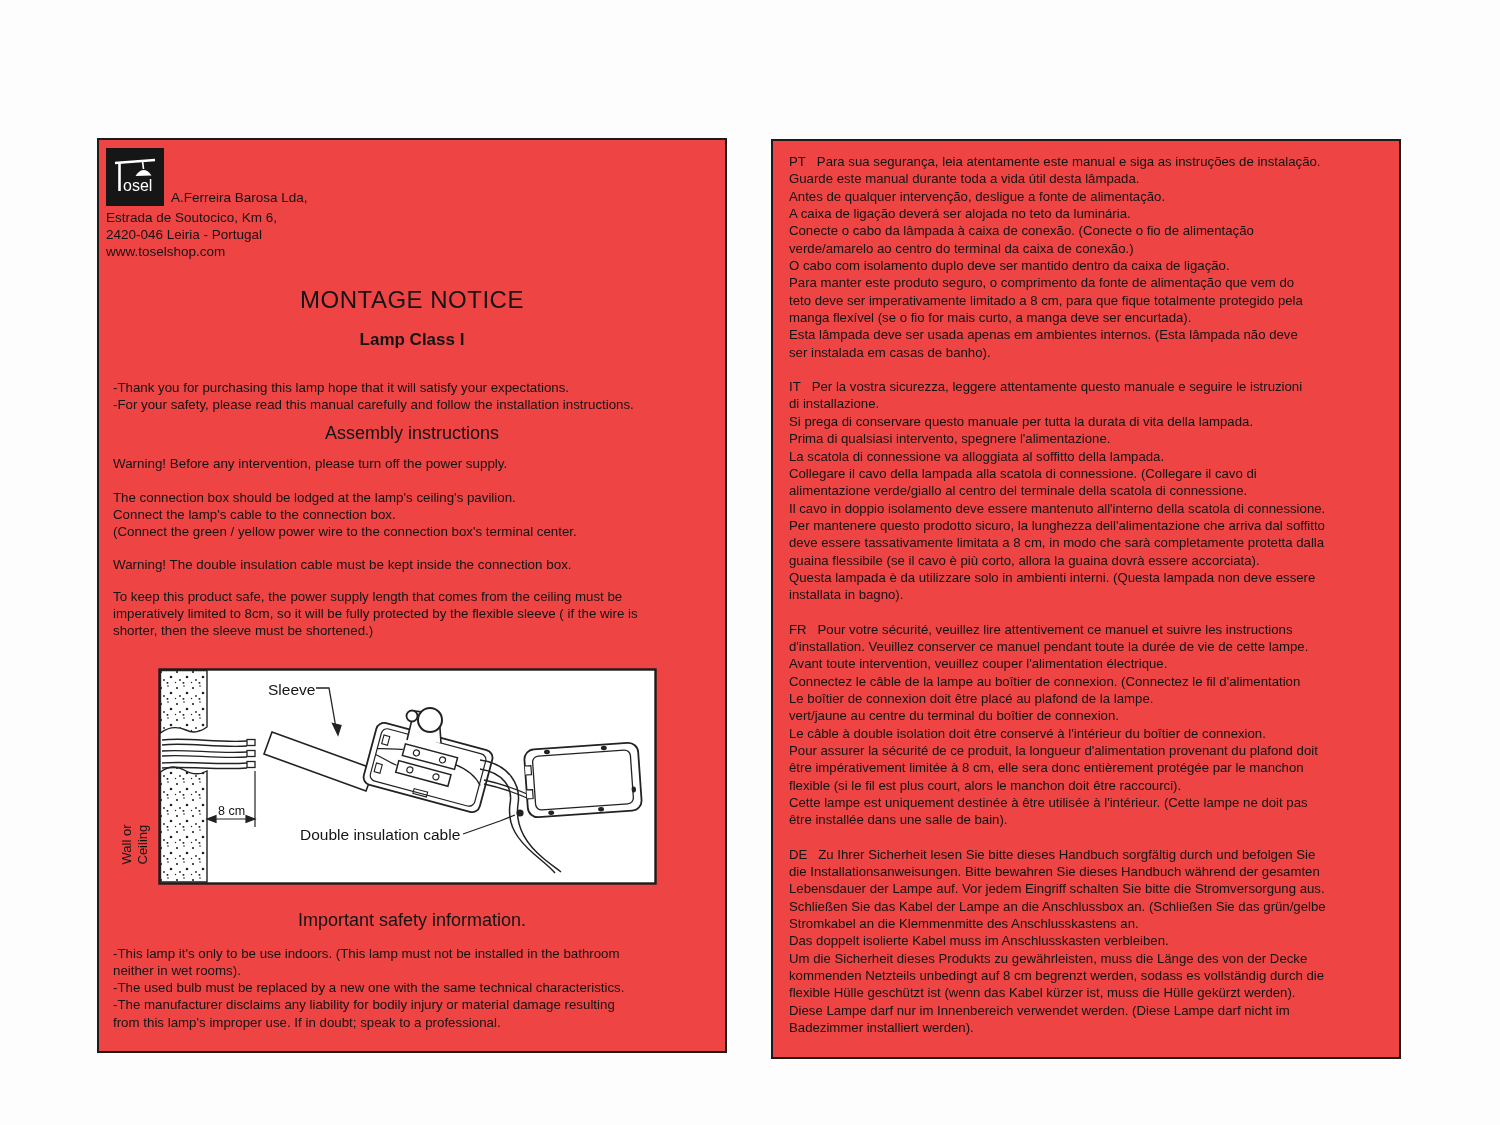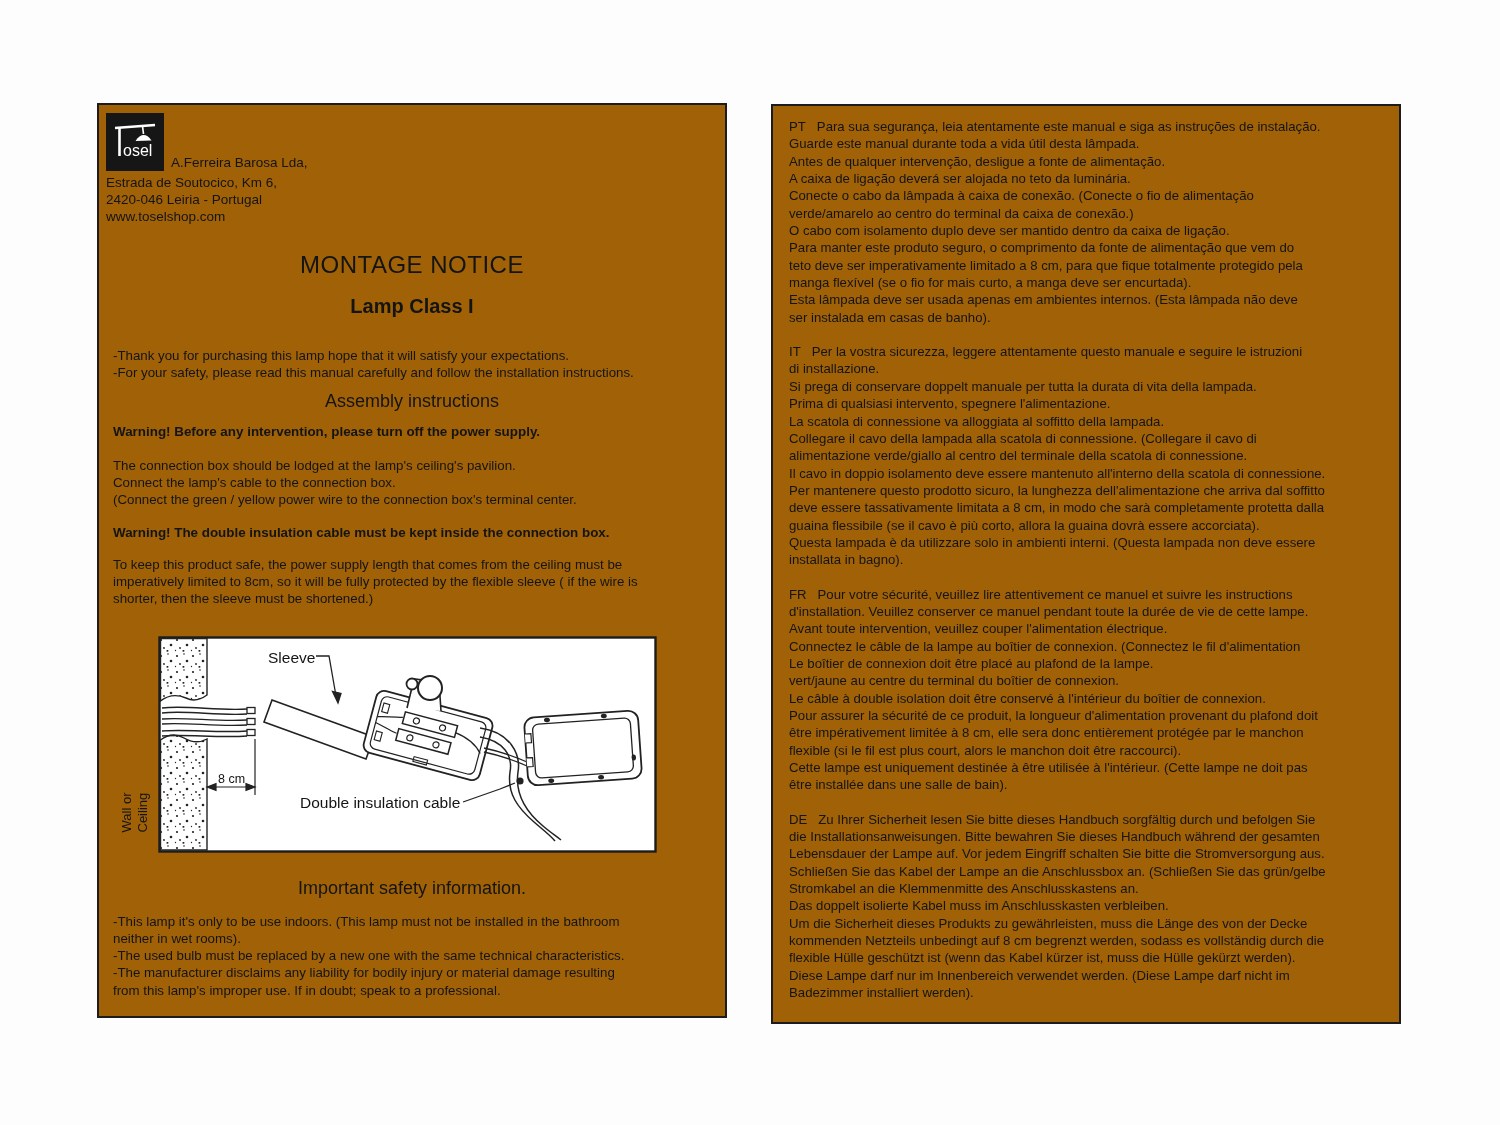--- a/index.html
+++ b/index.html
@@ -2,36 +2,36 @@
 <html><head>
 <meta charset="utf-8">
 <style>
   html,body{margin:0;padding:0;}
   body{
     width:1500px;height:1125px;position:relative;
     background:#fdfdfd;color:#141414;
     font-family:"Liberation Sans", sans-serif;
     -webkit-font-smoothing:antialiased;
   }
-  .page{position:absolute;background:#a16207;border:2px solid #1c1c1c;}
+  .page{position:absolute;background:#ef4444;border:2px solid #1c1c1c;margin-top:35px;}
   #left-page{left:97px;top:103px;width:626px;height:911px;}
   #right-page{left:771px;top:104px;width:626px;height:916px;}
 
   
   .lp-block{margin-left:14px;margin-right:10px;}
   .logo-row{display:flex;align-items:flex-end;margin:8px 0 0 7px;}
   .logo-box{width:58px;height:58px;flex:0 0 auto;}
   .company-first{font-size:13.5px;margin:0 0 1px 7px;}
   .company-lines{margin:3px 0 0 7px;font-size:13.5px;line-height:17.2px;}
   .doc-title{margin-top:25px;text-align:center;font-size:24px;letter-spacing:.5px;}
-  .doc-subtitle{margin-top:16px;text-align:center;font-size:20px;font-weight:bold;}
+  .doc-subtitle{margin-top:16px;text-align:center;font-size:17px;font-weight:bold;}
   .para{font-size:13.3px;line-height:17.3px;}
   .intro{margin-top:29px;}
   .h-center{text-align:center;font-size:18px;margin-top:10px;}
-  .warning{font-weight:bold;font-size:13.4px;line-height:17.3px;margin-top:11px;}
+  .warning{font-weight:normal;font-size:13.4px;line-height:17.3px;margin-top:11px;}
   .mt16{margin-top:16px;}
   .mt14{margin-top:14px;}
   .diagram-wrap{position:relative;margin-top:28px;height:217px;}
   .diagram-svg{position:absolute;left:59px;top:0;}
   .wall-label{
     position:absolute;left:6px;top:152px;width:58px;
     transform:rotate(-90deg);transform-origin:center;
     font-size:13px;line-height:15.5px;text-align:left;white-space:nowrap;
   }
   .safety-h{margin-top:25px;}
@@ -220,21 +220,21 @@
         <div class="tline">O cabo com isolamento duplo deve ser mantido dentro da caixa de ligação.</div>
         <div class="tline">Para manter este produto seguro, o comprimento da fonte de alimentação que vem do</div>
         <div class="tline">teto deve ser imperativamente limitado a 8 cm, para que fique totalmente protegido pela</div>
         <div class="tline">manga flexível (se o fio for mais curto, a manga deve ser encurtada).</div>
         <div class="tline">Esta lâmpada deve ser usada apenas em ambientes internos. (Esta lâmpada não deve</div>
         <div class="tline">ser instalada em casas de banho).</div>
       </div>
     <div class="lang-section">
         <div class="tline">IT&nbsp;&nbsp;&nbsp;Per la vostra sicurezza, leggere attentamente questo manuale e seguire le istruzioni</div>
         <div class="tline">di installazione.</div>
-        <div class="tline">Si prega di conservare doppelt manuale per tutta la durata di vita della lampada.</div>
+        <div class="tline">Si prega di conservare questo manuale per tutta la durata di vita della lampada.</div>
         <div class="tline">Prima di qualsiasi intervento, spegnere l'alimentazione.</div>
         <div class="tline">La scatola di connessione va alloggiata al soffitto della lampada.</div>
         <div class="tline">Collegare il cavo della lampada alla scatola di connessione. (Collegare il cavo di</div>
         <div class="tline">alimentazione verde/giallo al centro del terminale della scatola di connessione.</div>
         <div class="tline">Il cavo in doppio isolamento deve essere mantenuto all'interno della scatola di connessione.</div>
         <div class="tline">Per mantenere questo prodotto sicuro, la lunghezza dell'alimentazione che arriva dal soffitto</div>
         <div class="tline">deve essere tassativamente limitata a 8 cm, in modo che sarà completamente protetta dalla</div>
         <div class="tline">guaina flessibile (se il cavo è più corto, allora la guaina dovrà essere accorciata).</div>
         <div class="tline">Questa lampada è da utilizzare solo in ambienti interni. (Questa lampada non deve essere</div>
         <div class="tline">installata in bagno).</div>

